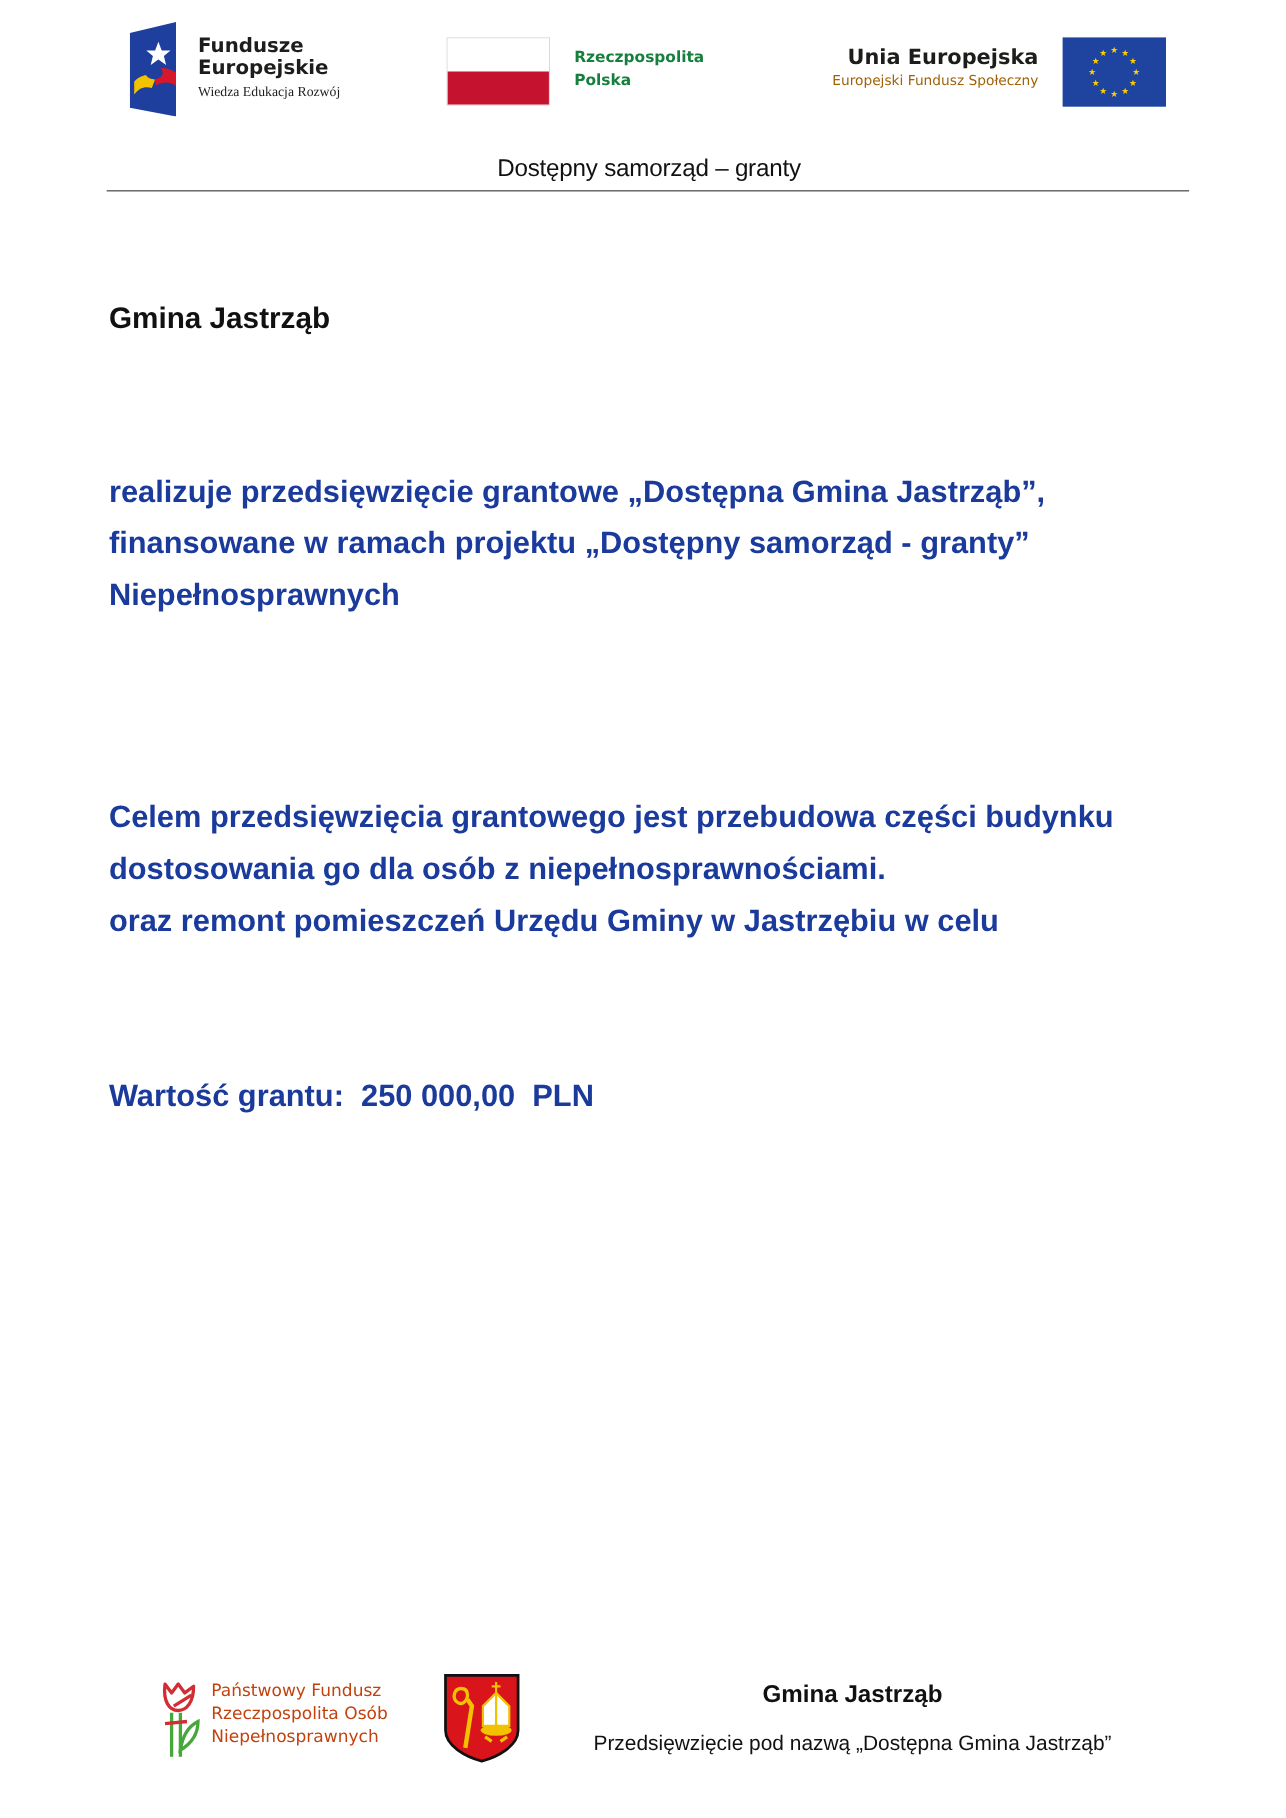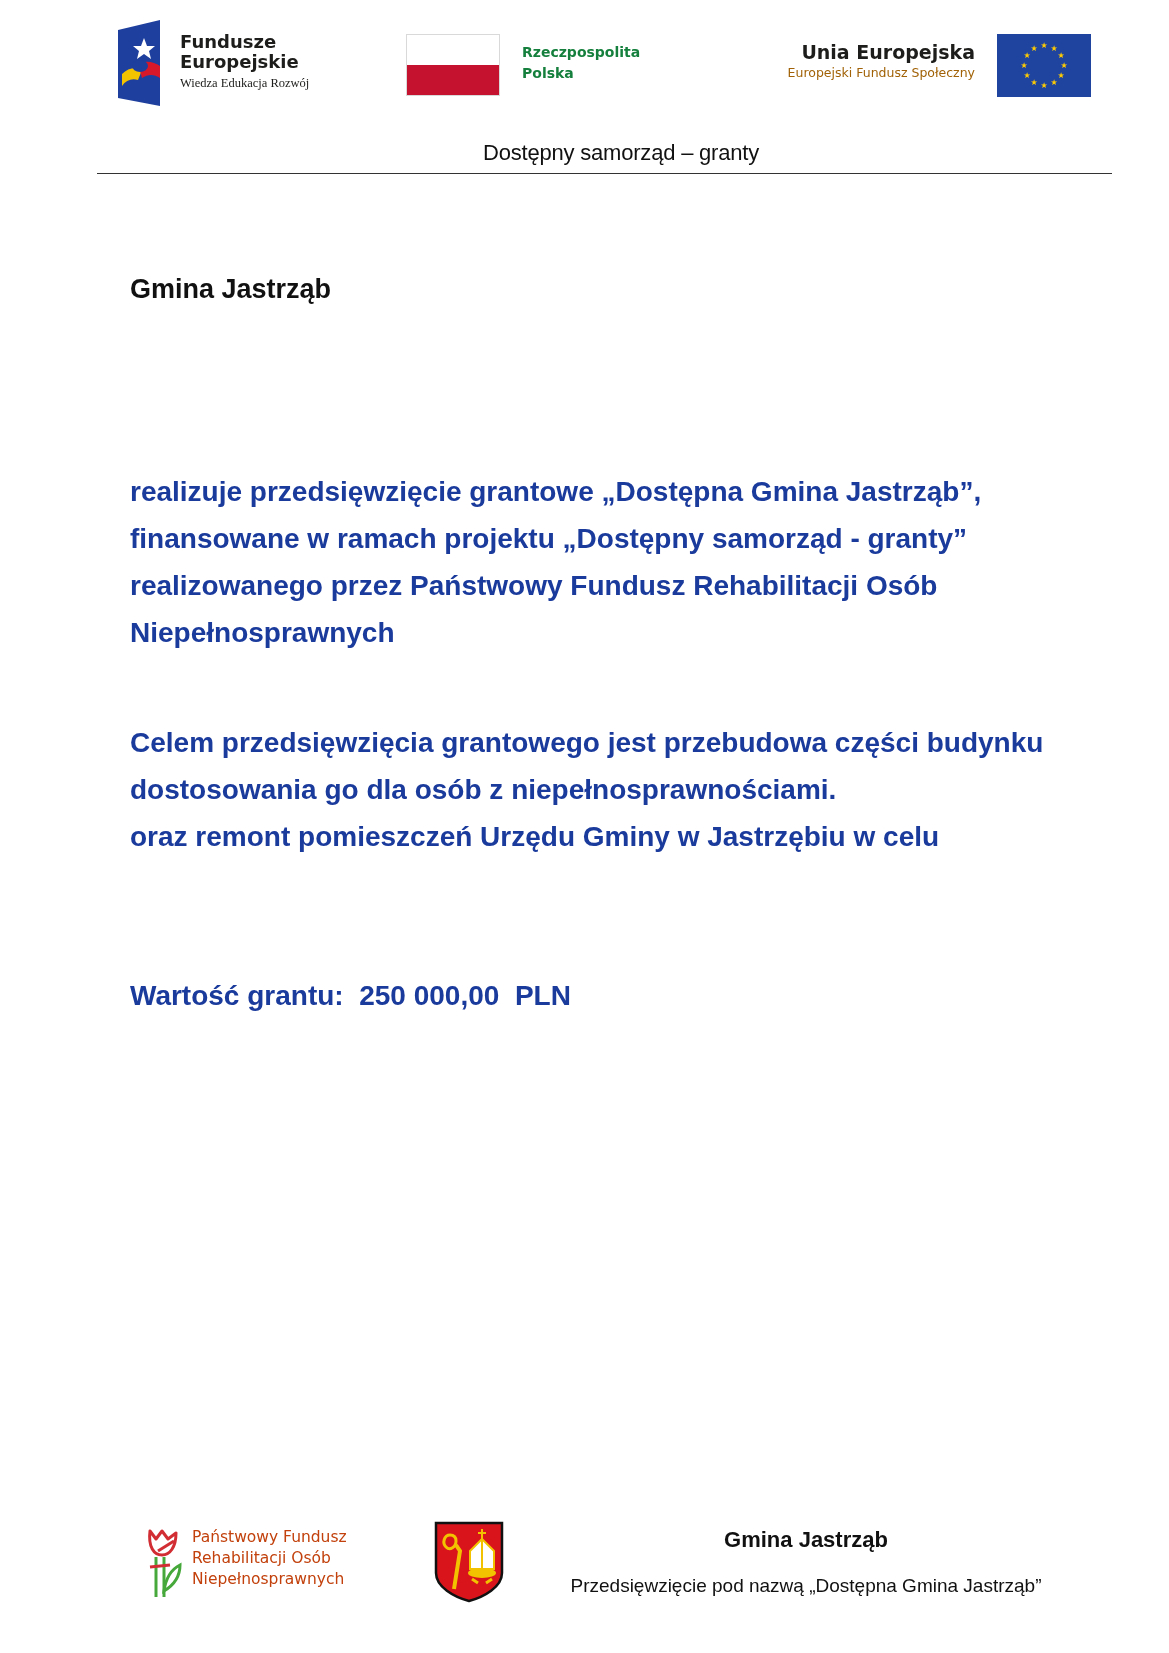--- a/index.html
+++ b/index.html
@@ -1,17 +1,17 @@
 <!DOCTYPE html>
 <html><head>
   <meta charset="utf-8">
   <style>
     html, body { margin: 0; padding: 0; background: #ffffff; }
     body { width: 1169px; height: 1653px; position: relative; overflow: hidden; font-family: "Liberation Sans", sans-serif; color: #000; }
-    .abs { position: absolute; padding-left: 31px; }
+    .abs { position: absolute; }
 
     
     .fe-logo { left: 118px; top: 20px; width: 240px; height: 86px; }
     .fe-text { position: absolute; left: 62px; top: 12px; }
     .fe-title { font-family: "DejaVu Sans", sans-serif; font-weight: bold; font-size: 18px; line-height: 20px; color: #1d1d1b; }
     .fe-sub { font-family: Liberation Serif, serif; font-size: 12.5px; line-height: 18px; color: #1d1d1b; margin-top: 2px; }
 
     .rp-logo { left: 406px; top: 32px; width: 280px; height: 66px; }
     .rp-flag { position: absolute; left: 0; top: 2px; width: 94px; height: 62px; border: 1px solid #d9d9d9; box-sizing: border-box; }
     .rp-flag .w { height: 50%; background: #ffffff; }
@@ -24,21 +24,21 @@
     .ue-sub { font-family: "DejaVu Sans", sans-serif; font-size: 12.5px; line-height: 18px; color: #a16207; }
     .ue-flag { position: absolute; right: 0; top: 2px; width: 94px; height: 63px; background: #1f44a0; }
 
     
     .hdr-title { left: 0; width: 1180px; top: 140px; text-align: center; font-family: "Liberation Sans", sans-serif; font-size: 22px; color: #111; letter-spacing: -0.2px; }
     .hdr-rule { left: 97px; top: 173px; width: 984px; height: 0; border-top: 1.5px solid #333; }
 
     
     .org-name { left: 99px; top: 274px; font-family: "Liberation Sans", sans-serif; font-weight: bold; font-size: 27px; color: #111; }
     .blue { color: #1a3a9c; font-family: "Liberation Sans", sans-serif; font-weight: bold; font-size: 28px; line-height: 47px; }
-    .p1 { left: 99px; top: 423px; width: 1010px; margin-top: 45px; }
+    .p1 { left: 99px; top: 423px; width: 1010px; }
     .p2 { left: 99px; top: 719px; width: 1010px; }
     .grant { left: 99px; top: 972px; white-space: pre; }
 
     
     .pfron { left: 144px; top: 1515px; width: 240px; height: 90px; }
     .pfron-text { position: absolute; left: 48px; top: 12px; font-family: "DejaVu Sans", sans-serif; font-size: 15.5px; line-height: 21px; color: #c2410c; }
     .coat { left: 403px; top: 1521px; width: 70px; height: 82px; }
     .ft-org { left: 640px; width: 270px; top: 1527px; text-align: center; font-family: "Liberation Sans", sans-serif; font-weight: bold; font-size: 22px; color: #111; }
     .ft-sub { left: 520px; width: 510px; top: 1575px; text-align: center; font-family: "Liberation Sans", sans-serif; font-size: 19px; color: #111; white-space: nowrap; }
   </style>
@@ -97,21 +97,20 @@
 </div>
 
 <div class="abs hdr-title">Dostępny samorząd – granty</div>
 <div class="abs hdr-rule"></div>
 
 <div class="abs org-name">Gmina Jastrząb</div>
 
 <div class="abs blue p1">
   <div>realizuje przedsięwzięcie grantowe „Dostępna Gmina Jastrząb”,</div>
   <div>finansowane w ramach projektu „Dostępny samorząd - granty”</div>
-  <div>realizowanego przez Państwowy Fundusz Rehabilitacji Osób</div>
   <div>Niepełnosprawnych</div>
 </div>
 
 <div class="abs blue p2">
   <div>Celem przedsięwzięcia grantowego jest przebudowa części budynku</div>
   <div>dostosowania go dla osób z niepełnosprawnościami.</div>
   <div>oraz remont pomieszczeń Urzędu Gminy w Jastrzębiu w celu</div>
 </div>
 
 <div class="abs blue grant">Wartość grantu:  250 000,00  PLN</div>
@@ -120,21 +119,21 @@
   <svg width="40" height="80" viewBox="0 0 40 80" style="position:absolute;left:0;top:6px;">
     <path d="M6,10 L12,18 L18,10 L24,18 L32,12 C32,26 26,34 18,34 C10,34 4,26 6,10 Z" fill="none" stroke="#d12d33" stroke-width="3" stroke-linejoin="round"></path>
     <path d="M14,30 L30,20" stroke="#d12d33" stroke-width="3" fill="none"></path>
     <line x1="12" y1="36" x2="12" y2="76" stroke="#46a83a" stroke-width="3"></line>
     <line x1="20" y1="36" x2="20" y2="76" stroke="#46a83a" stroke-width="3"></line>
     <path d="M20,70 C22,56 28,48 36,44 C36,56 30,64 20,70 Z" fill="none" stroke="#46a83a" stroke-width="3"></path>
     <line x1="6" y1="46" x2="26" y2="44" stroke="#d12d33" stroke-width="3"></line>
   </svg>
   <div class="pfron-text">
     <div>Państwowy Fundusz</div>
-    <div>Rehabilitacji Osób</div>
+    <div>Rzeczpospolita Osób</div>
     <div>Niepełnosprawnych</div>
   </div>
 </div>
 
 <div class="abs coat">
   <svg width="70" height="82" viewBox="0 0 70 82">
     <path d="M2,2 L68,2 L68,52 C68,66 50,76 35,80 C20,76 2,66 2,52 Z" fill="#d9141b" stroke="#111" stroke-width="2.5"></path>
     <path d="M16,14 C10,14 8,22 12,26 C16,30 22,26 22,20 C22,16 20,14 16,14 Z" fill="none" stroke="#f2c200" stroke-width="3"></path>
     <path d="M22,24 L26,30 L20,68" fill="none" stroke="#f2c200" stroke-width="4"></path>
     <path d="M36,30 L48,18 L60,30 L60,48 L36,48 Z" fill="#ffffff" stroke="#f2c200" stroke-width="2"></path>

